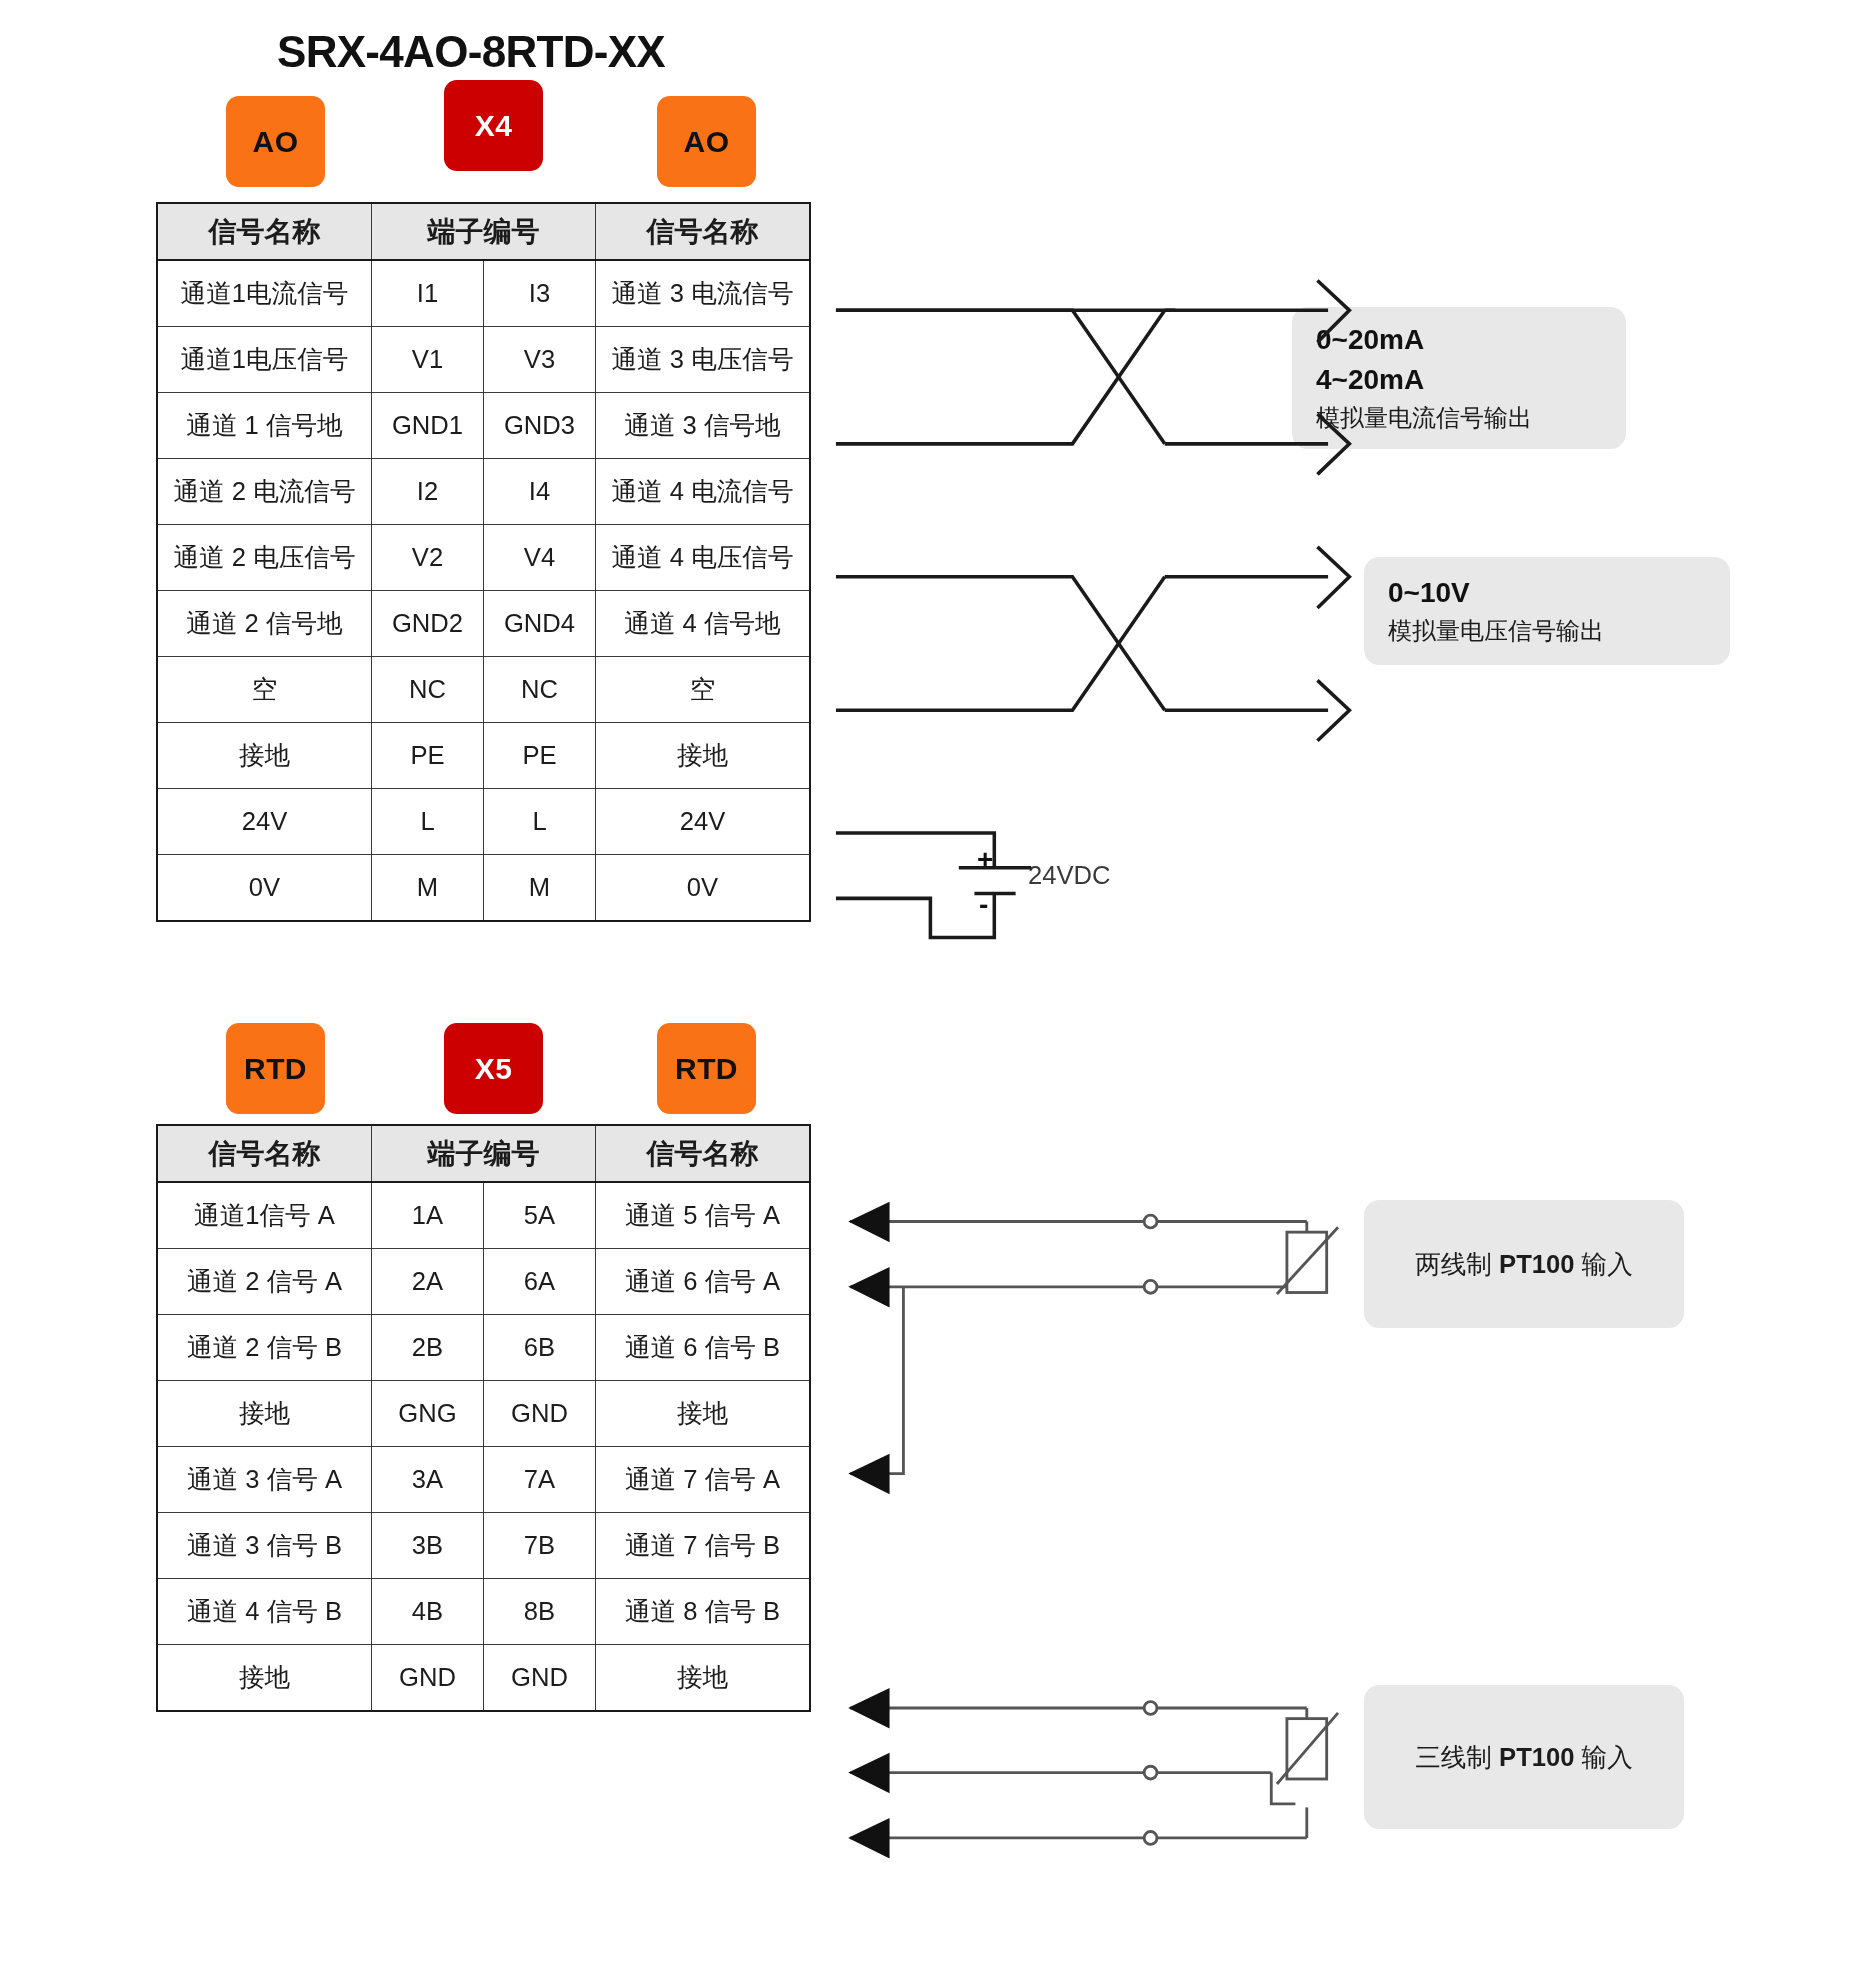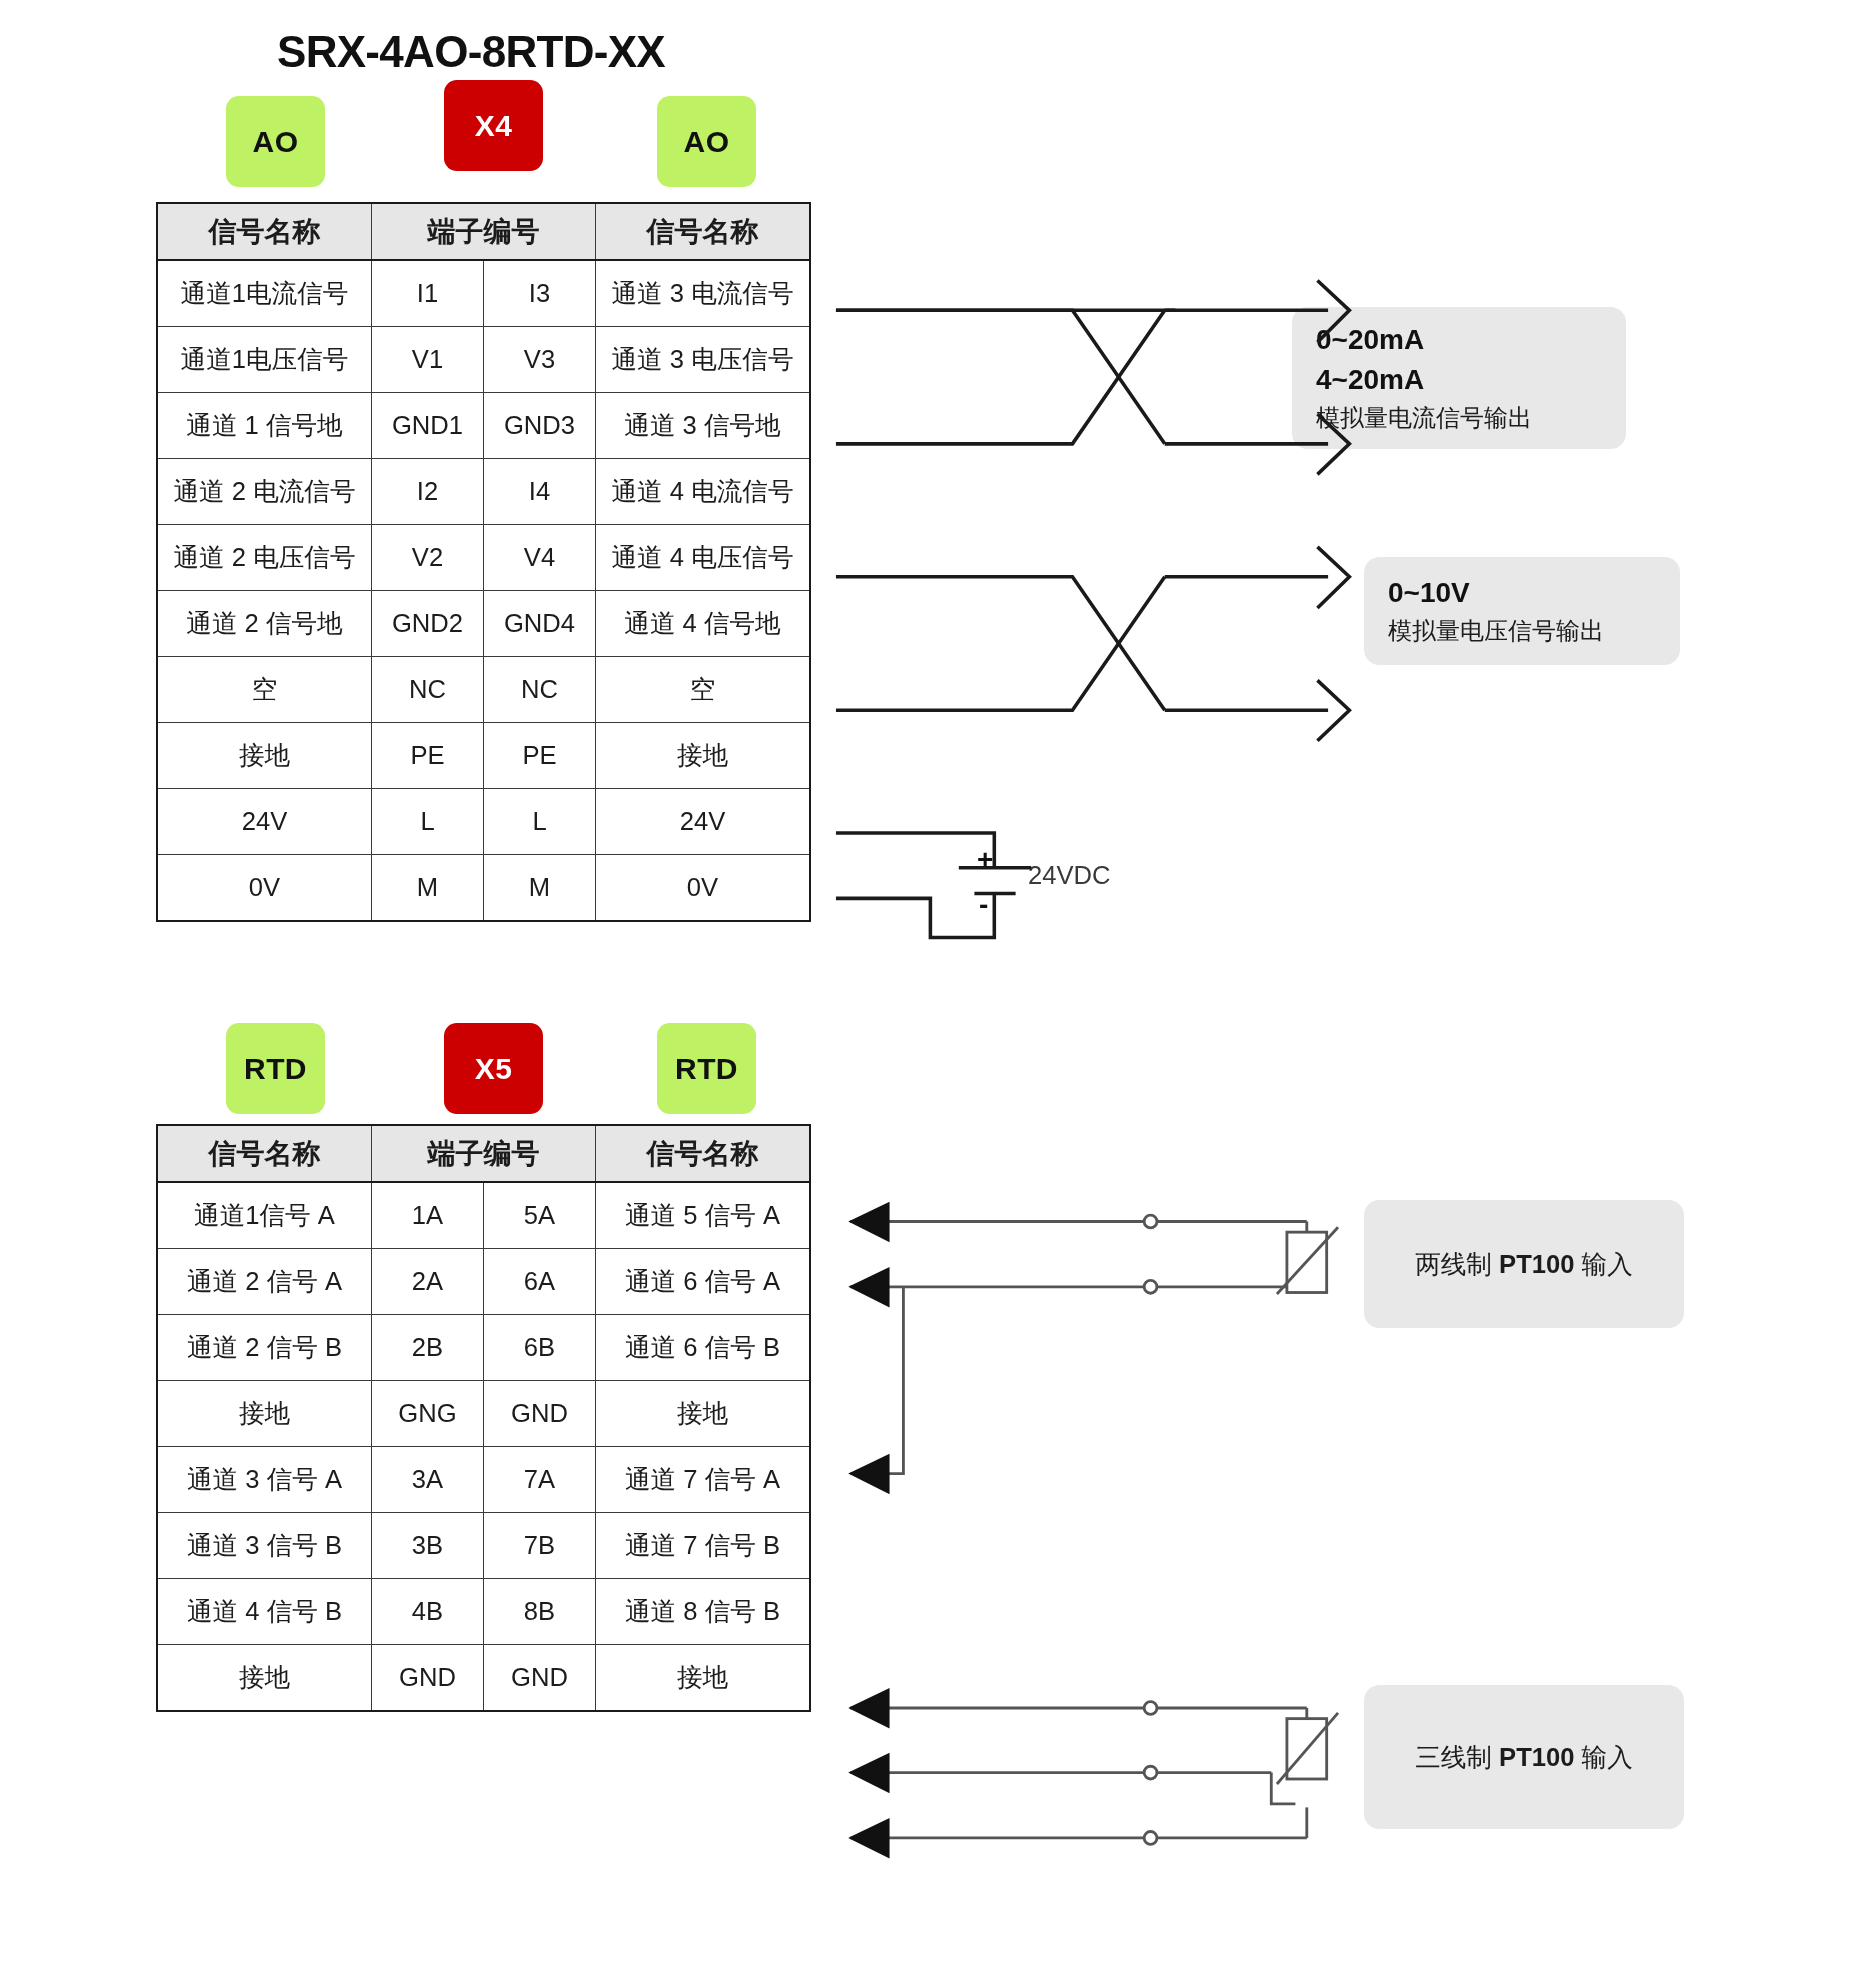--- a/index.html
+++ b/index.html
@@ -25,21 +25,21 @@
 
   
   .badge{
     position:absolute;
     width:99px;height:91px;
     border-radius:12.8px;
     display:flex;align-items:center;justify-content:center;
     font-size:30px;font-weight:bold;
     letter-spacing:0.4px;
   }
-  .badge.grey{background:#bef264;color:#111;}
+  .badge.grey{background:#f97316;color:#111;}
   .badge.red{background:#CC0000;color:#ffffff;}
 
   
   .wtable{
     position:absolute;
     border-collapse:collapse;
     border:2.8px solid #1a1a1a;
     background:#fff;
     table-layout:fixed;
   }
@@ -182,21 +182,21 @@
         </tr>
       </tbody>
   </table>
 
   <div class="callout" style="left:1292px;top:307px;width:334px;height:142px;">
     <div class="strong">0~20mA</div>
     <div class="strong">4~20mA</div>
     <div class="norm">模拟量电流信号输出</div>
   </div>
 
-  <div class="callout" style="left:1364px;top:557px;width:316px;height:108px;">
+  <div class="callout" style="left:1364px;top:557px;width:366px;height:108px;">
     <div class="strong">0~10V</div>
     <div class="norm">模拟量电压信号输出</div>
   </div>
 
   <div class="lbl-24vdc">24VDC</div>
   <div class="sign" style="left:977px;top:844px;">+</div>
   <div class="sign" style="left:979px;top:889px;">-</div>
 
   <div class="badge grey" style="left:226px;top:1023px;">RTD</div>
   <div class="badge red" style="left:444px;top:1023px;">X5</div>

